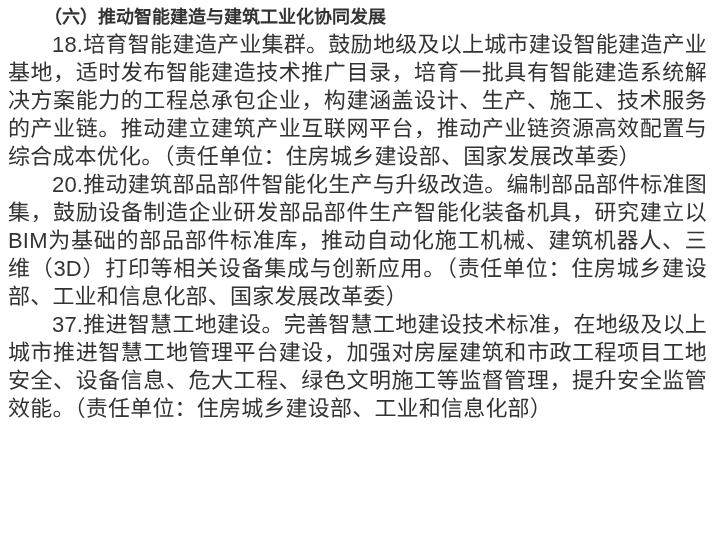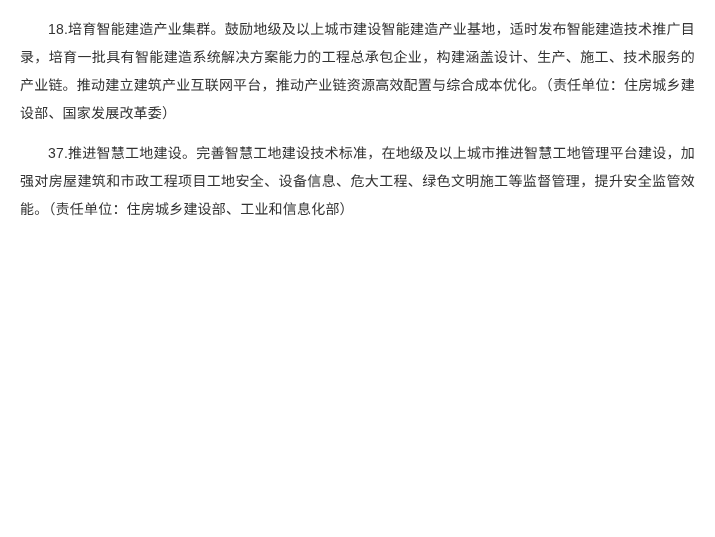--- a/index.html
+++ b/index.html
@@ -25,29 +25,31 @@
     margin: 0;
     font-size: 18px;
     line-height: 28px;
     font-weight: bold;
     text-indent: 2em;
     color: #333333;
     white-space: nowrap;
     overflow: hidden;
   }
   .doc-paragraph {
-    margin: 12px;
-    font-size: 14px;
+    margin: 0;
+    font-size: 22px;
     line-height: 28px;
     text-indent: 2em;
     text-align: justify;
     letter-spacing: 0.2px;
     color: #333333;
     word-break: break-all;
   }
 </style>
 </head>
 <body>
 
 <div class="doc-page">
+  <h2 class="doc-heading">（六）推动智能建造与建筑工业化协同发展</h2>
   <p class="doc-paragraph">18.培育智能建造产业集群。鼓励地级及以上城市建设智能建造产业基地，适时发布智能建造技术推广目录，培育一批具有智能建造系统解决方案能力的工程总承包企业，构建涵盖设计、生产、施工、技术服务的产业链。推动建立建筑产业互联网平台，推动产业链资源高效配置与综合成本优化。（责任单位：住房城乡建设部、国家发展改革委）</p>
+  <p class="doc-paragraph">20.推动建筑部品部件智能化生产与升级改造。编制部品部件标准图集，鼓励设备制造企业研发部品部件生产智能化装备机具，研究建立以BIM为基础的部品部件标准库，推动自动化施工机械、建筑机器人、三维（3D）打印等相关设备集成与创新应用。（责任单位：住房城乡建设部、工业和信息化部、国家发展改革委）</p>
   <p class="doc-paragraph">37.推进智慧工地建设。完善智慧工地建设技术标准，在地级及以上城市推进智慧工地管理平台建设，加强对房屋建筑和市政工程项目工地安全、设备信息、危大工程、绿色文明施工等监督管理，提升安全监管效能。（责任单位：住房城乡建设部、工业和信息化部）</p>
 </div>
 
 </body></html>

